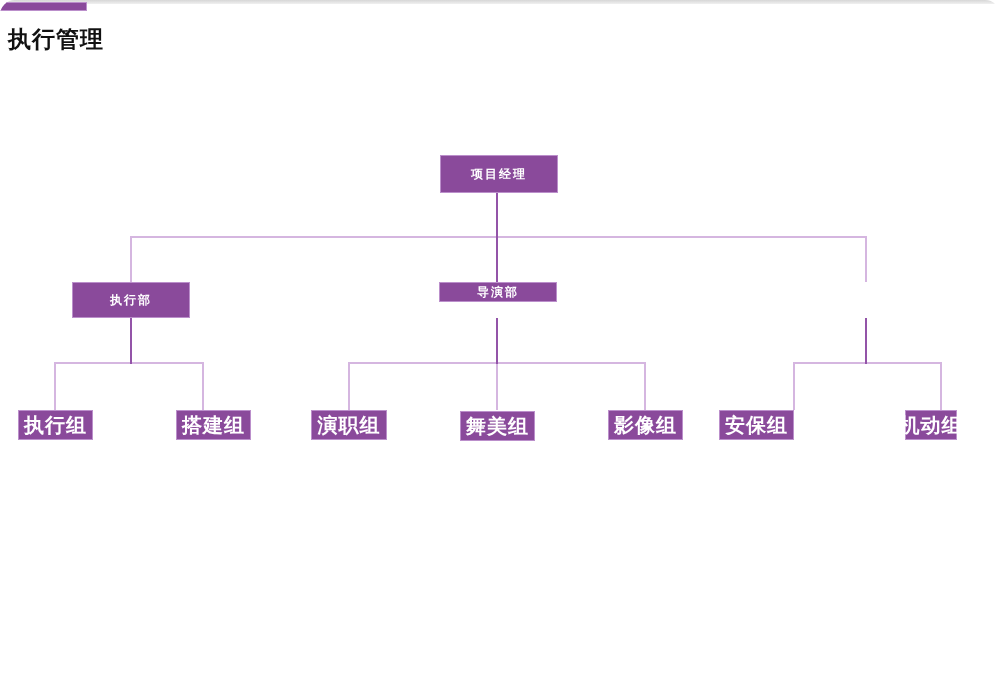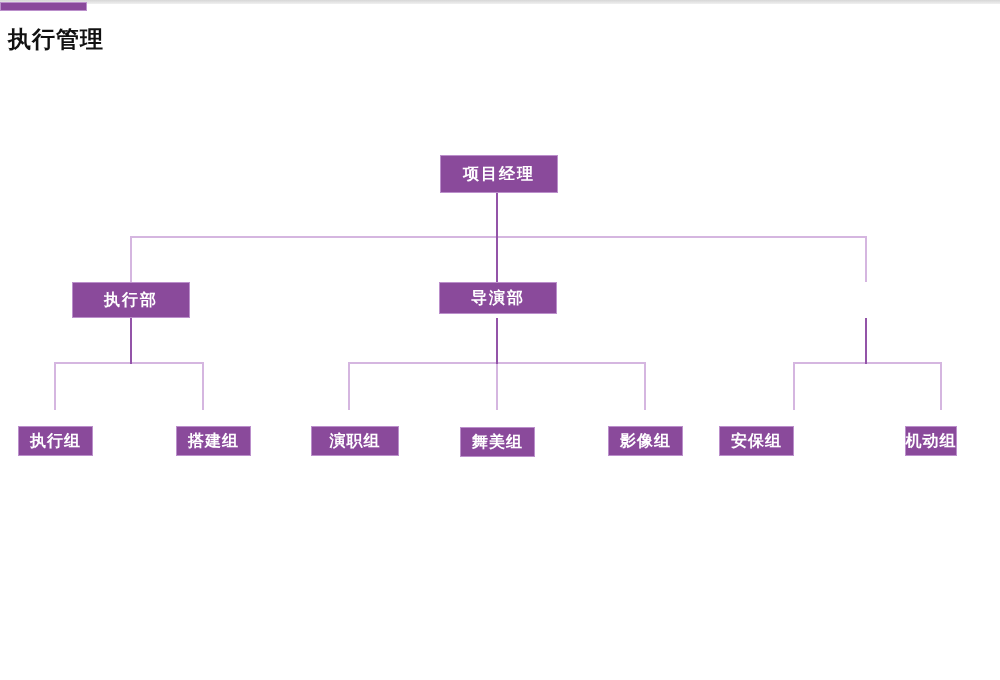--- a/index.html
+++ b/index.html
@@ -1,18 +1,19 @@
 <!DOCTYPE html>
 <html style="--box-fill: #8a4a9b; --box-border: #bb8fcb; --line-dark: #9354a8; --line-light: #d5b6e0; --title-text: #111111;"><head>
 <meta charset="utf-8">
 <style>
   html,body{margin:0;padding:0;background:#ffffff;}
   .slide{
     position:relative;width:1000px;height:680px;background:#ffffff;overflow:hidden;
     font-family:"Liberation Sans", sans-serif;
+    border-radius:15px;
   }
   .top-strip{
     position:absolute;left:0;top:0;width:1000px;height:4px;
     background:linear-gradient(#d6d6d6,#f0f0f0);
   }
   .accent-bar{
     position:absolute;left:0;top:2px;width:87px;height:9px;
     background:var(--box-fill,#8a4a9b);
     border:1px solid var(--box-border,#bb8fcb);
     box-sizing:border-box;
@@ -27,22 +28,22 @@
   .line.v{width:2px;}
   .line.h{height:2px;}
   .line.dark{background:var(--line-dark,#9354a8);z-index:2;}
   .node{
     position:absolute;display:flex;align-items:center;justify-content:center;
     background:var(--box-fill,#8a4a9b);
     border:1px solid var(--box-border,#bb8fcb);
     box-sizing:border-box;color:#ffffff;z-index:3;
     font-weight:600;white-space:nowrap;cursor:default;
   }
-  .n1,.n2{font-size:16px;letter-spacing:2px;font-family:Liberation Mono, monospace;}
-  .n3{font-size:16px;letter-spacing:1px;margin-top:16px;}
+  .n1,.n2{font-size:12px;letter-spacing:2px;font-family:Liberation Mono, monospace;}
+  .n3{font-size:20px;letter-spacing:1px;}
 </style>
 </head>
 <body>
 
 <div class="slide">
 
   <div class="top-strip"></div>
   <div class="accent-bar"></div>
   <div class="page-title">执行管理</div>
 
@@ -66,26 +67,26 @@
     <div class="line v" style="left:940px;top:362px;height:48px"></div>
 
     <div class="line v dark" style="left:496px;top:192px;height:90px"></div>
     <div class="line v dark" style="left:130px;top:318px;height:46px"></div>
     <div class="line v dark" style="left:496px;top:318px;height:46px"></div>
     <div class="line v dark" style="left:865px;top:318px;height:46px"></div>
 
     <div class="node n1" style="left:440px;top:155px;width:118px;height:38px">项目经理</div>
 
     <div class="node n2" style="left:72px;top:282px;width:118px;height:36px">执行部</div>
-    <div class="node n2" style="left:439px;top:282px;width:118px;height:32px">导演部</div>
+    <div class="node n2" style="left:439px;top:282px;width:118px;height:20px">导演部</div>
 
     <div class="node n3" style="left:18px;top:410px;width:75px;height:30px">执行组</div>
     <div class="node n3" style="left:176px;top:410px;width:75px;height:30px">搭建组</div>
 
-    <div class="node n3" style="left:311px;top:410px;width:88px;height:30px">演职组</div>
+    <div class="node n3" style="left:311px;top:410px;width:76px;height:30px">演职组</div>
     <div class="node n3" style="left:460px;top:411px;width:75px;height:30px">舞美组</div>
     <div class="node n3" style="left:608px;top:410px;width:75px;height:30px">影像组</div>
 
     <div class="node n3" style="left:719px;top:410px;width:75px;height:30px">安保组</div>
     <div class="node n3" style="left:905px;top:410px;width:52px;height:30px">机动组</div>
 
   </div>
 </div>
 
 </body></html>

